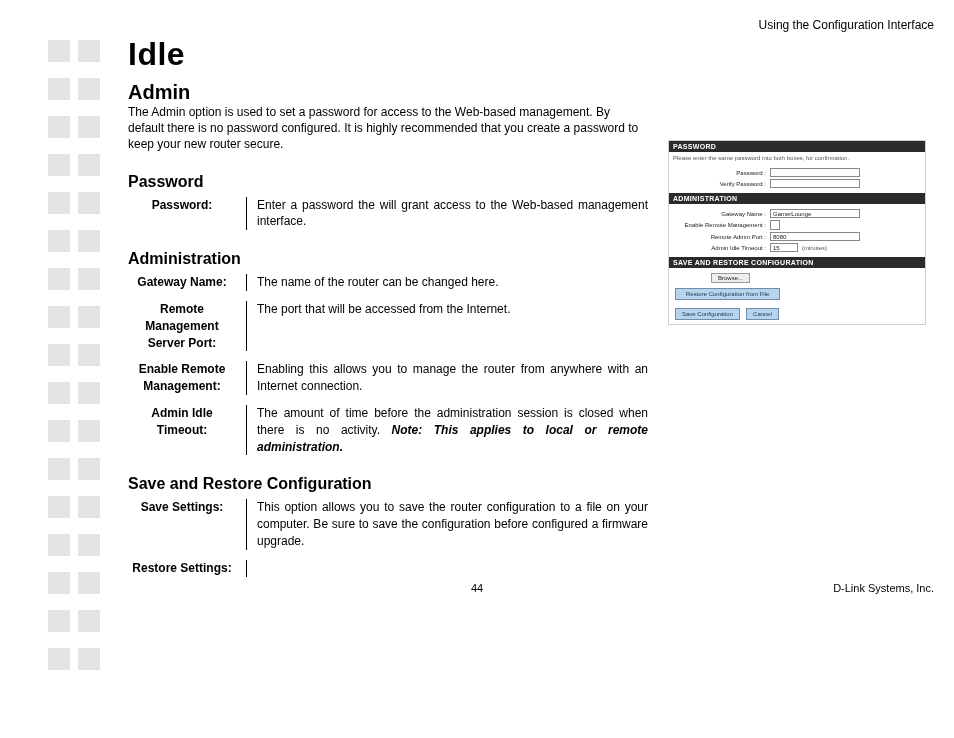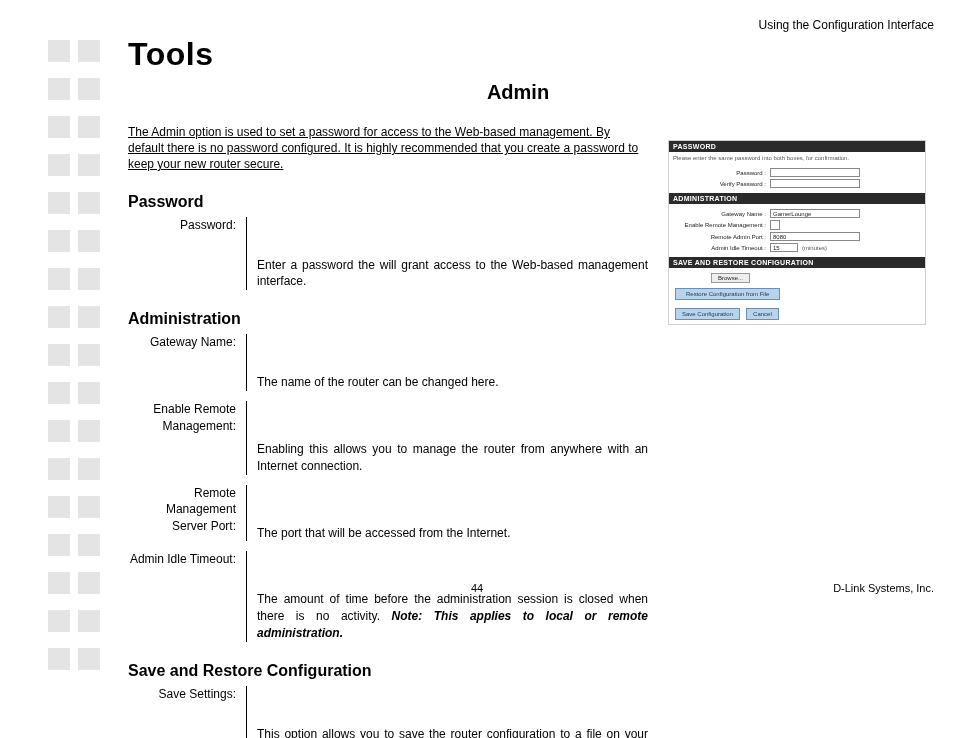--- a/index.html
+++ b/index.html
@@ -12,31 +12,31 @@
   }
 
   .sideboxes { position: absolute; left: 48px; top: 40px; width: 60px; }
   
   .sideboxes-repeat { display: grid; grid-template-columns: 22px 22px; column-gap: 8px; row-gap: 16px; }
   .sideboxes-repeat .b { background: #e4e4e4; width: 22px; height: 22px; }
 
   .content { position: absolute; left: 128px; top: 36px; width: 780px; }
 
   h1.tools { font-family: "Arial Black", Arial, sans-serif; font-weight: 900; font-size: 32px; letter-spacing: 0.5px; }
-  h2.admin { font-family: "Arial Black", Arial, sans-serif; font-weight: 900; font-size: 20px; margin-top: 8px; text-align: center; }
-
-  .intro { font-size: 12px; line-height: 1.35; margin-top: 20px; width: 520px; text-decoration: underline; }
+  h2.admin { font-family: "Arial Black", Arial, sans-serif; font-weight: 900; font-size: 20px; margin-top: 8px; }
+
+  .intro { font-size: 12px; line-height: 1.35; margin-top: 0; width: 520px; }
 
   h3.section { font-family: "Arial Black", Arial, sans-serif; font-weight: 900; font-size: 16px; margin-top: 20px; }
 
   .deflist { width: 520px; margin-top: 6px; }
   .row { display: flex; align-items: flex-start; font-size: 12px; line-height: 1.4; margin-bottom: 10px; }
-  .row .term { width: 118px; text-align: right; padding-right: 10px; font-weight: 400; font-family: Arial, sans-serif; }
+  .row .term { width: 118px; text-align: center; padding-right: 10px; font-weight: 700; font-family: Arial, sans-serif; }
   .row .sep { width: 1px; align-self: stretch; background: #000; margin-right: 10px; }
-  .row .desc { flex: 1; text-align: justify; margin-top: 40px; }
+  .row .desc { flex: 1; text-align: justify; }
   .row .desc .note { font-weight: 700; font-style: italic; }
 
   
   .inset { position: absolute; left: 668px; top: 140px; width: 258px; font-size: 7px; color: #222; border: 1px solid #d0d0d0; }
   .inset .barhdr { background: #2b2b2b; color: #fff; padding: 2px 4px; font-weight: 700; font-size: 7px; letter-spacing: 0.3px; }
   .inset .hint { padding: 3px 4px 6px 4px; font-size: 6px; color: #555; }
   .inset .fieldrow { display: flex; align-items: center; padding: 1px 6px; }
   .inset .fieldrow .lbl { width: 95px; text-align: right; font-size: 6px; padding-right: 4px; }
   .inset .fieldrow .inp { border: 1px solid #888; height: 9px; width: 90px; background: #fff; font-size: 6px; padding: 0 2px; line-height: 9px; }
   .inset .fieldrow .inp.sm { width: 28px; }
@@ -94,49 +94,49 @@
     <div class="b"></div>
         <div class="b"></div>
     <div class="b"></div>
         <div class="b"></div>
     <div class="b"></div>
         <div class="b"></div>
   </div>
 </div>
 
 <div class="content">
-  <h1 class="tools">Tools</h1>
+  <h1 class="tools">Idle</h1>
   <h2 class="admin">Admin</h2>
   <p class="intro">The Admin option is used to set a password for access to the Web-based management. By default there is no password configured. It is highly recommended that you create a password to keep your new router secure.</p>
 
   <h3 class="section">Password</h3>
   <div class="deflist">
     <div class="row">
       <div class="term">Password:</div>
       <div class="sep"></div>
       <div class="desc">Enter a password the will grant access to the Web-based management interface.</div>
     </div>
   </div>
 
   <h3 class="section">Administration</h3>
   <div class="deflist">
     <div class="row">
       <div class="term">Gateway Name:</div>
       <div class="sep"></div>
       <div class="desc">The name of the router can be changed here.</div>
     </div>
     <div class="row">
+      <div class="term">Remote Management Server Port:</div>
+      <div class="sep"></div>
+      <div class="desc">The port that will be accessed from the Internet.</div>
+    </div>
+    <div class="row">
       <div class="term">Enable Remote Management:</div>
       <div class="sep"></div>
       <div class="desc">Enabling this allows you to manage the router from anywhere with an Internet connection.</div>
-    </div>
-    <div class="row">
-      <div class="term">Remote Management Server Port:</div>
-      <div class="sep"></div>
-      <div class="desc">The port that will be accessed from the Internet.</div>
     </div>
     <div class="row">
       <div class="term">Admin Idle Timeout:</div>
       <div class="sep"></div>
       <div class="desc">
         <span>The amount of time before the administration session is closed when there is no activity. </span><span class="note">Note: This applies to local or remote administration.</span>
       </div>
     </div>
   </div>
 

